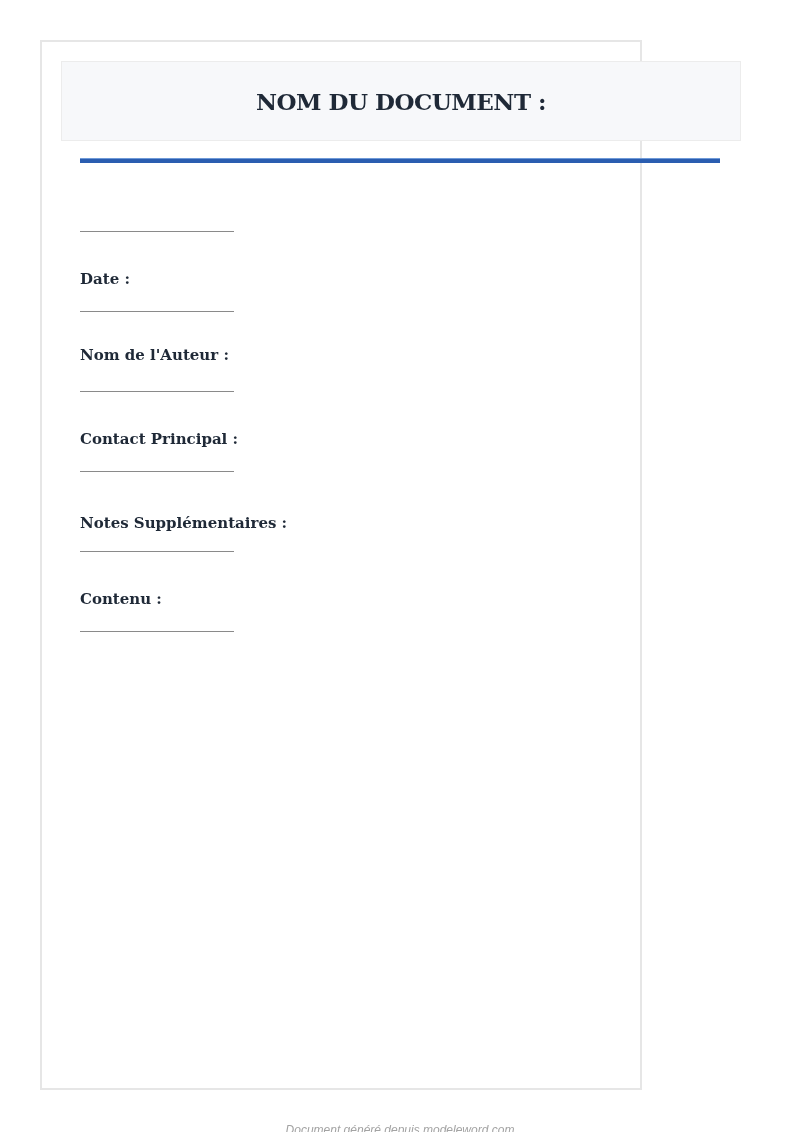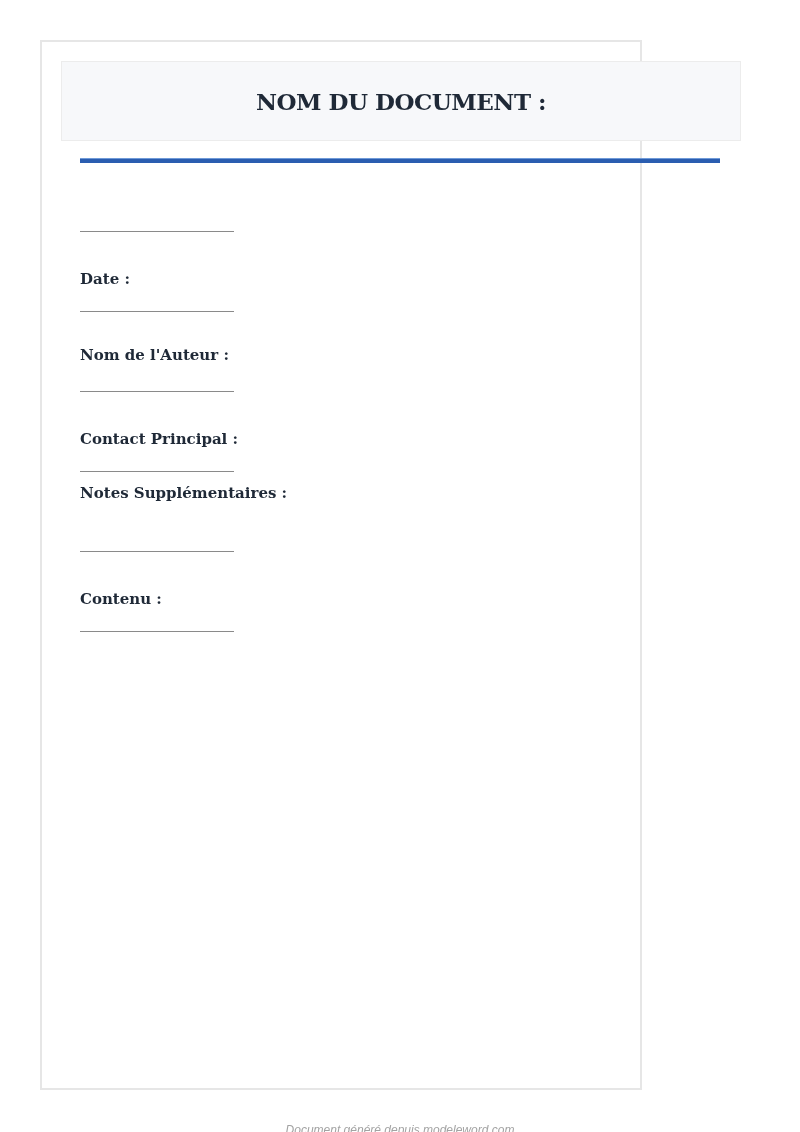--- a/index.html
+++ b/index.html
@@ -48,20 +48,20 @@
 
   <div class="field-label" style="top:228px">Date :</div>
   <div class="field-line" style="top:269px"></div>
 
   <div class="field-label" style="top:304px">Nom de l'Auteur :</div>
   <div class="field-line" style="top:349px"></div>
 
   <div class="field-label" style="top:388px">Contact Principal :</div>
   <div class="field-line" style="top:429px"></div>
 
-  <div class="field-label" style="top:442px">Notes Supplémentaires :</div>
+  <div class="field-label" style="top:472px">Notes Supplémentaires :</div>
   <div class="field-line" style="top:509px"></div>
 
   <div class="field-label" style="top:548px">Contenu :</div>
   <div class="field-line" style="top:589px"></div>
 </div>
 
 <div class="footer">Document généré depuis modeleword.com</div>
 
 </body></html>

